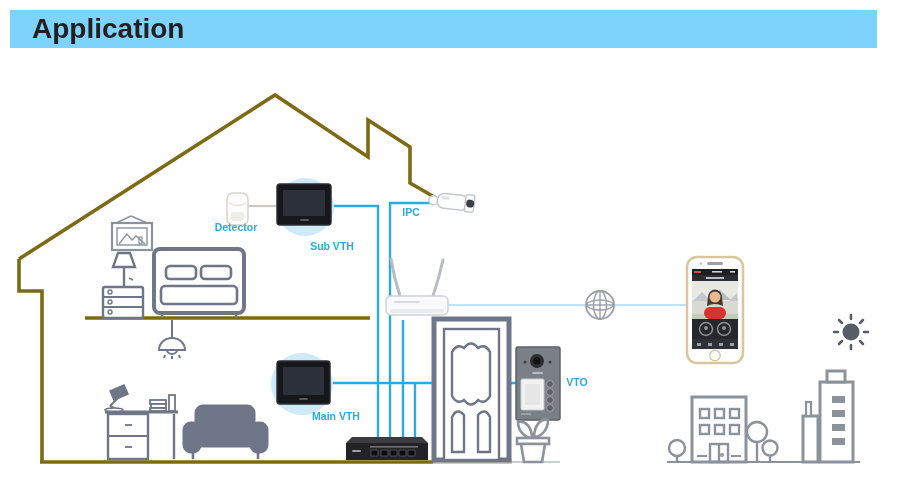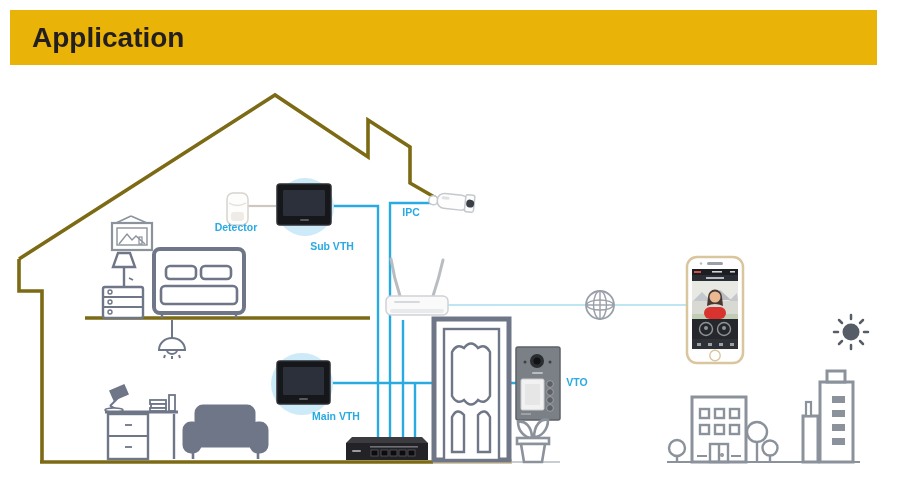--- a/index.html
+++ b/index.html
@@ -1,19 +1,19 @@
 <!DOCTYPE html>
 <html><head>
 <meta charset="utf-8">
 <style>
   html,body{margin:0;padding:0;background:#fff;}
   body{width:897px;height:503px;position:relative;overflow:hidden;
        font-family:"Liberation Sans",sans-serif;}
-  .header{position:absolute;left:10px;top:10px;width:867px;height:55px;
-          background:#eab308;display:flex;align-items:center;
+  .header{position:absolute;left:10px;top:10px;width:867px;height:38px;
+          background:#7dd3fc;display:flex;align-items:center;
           box-sizing:border-box;padding-left:22px;}
   .header span{font-weight:bold;font-size:28px;color:#231f20;letter-spacing:0px;}
   #diagram{position:absolute;left:0;top:0;}
   svg text{font-family:"Liberation Sans",sans-serif;font-weight:700;font-size:10.5px;}
 </style>
 </head>
 <body>
 
 <div class="header">
   <span>Application</span>

